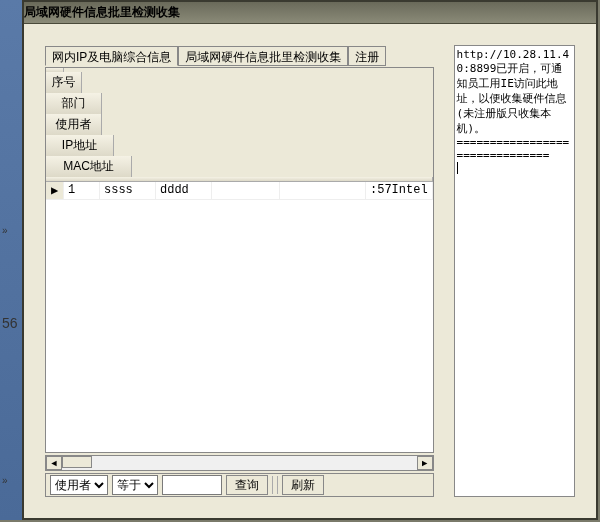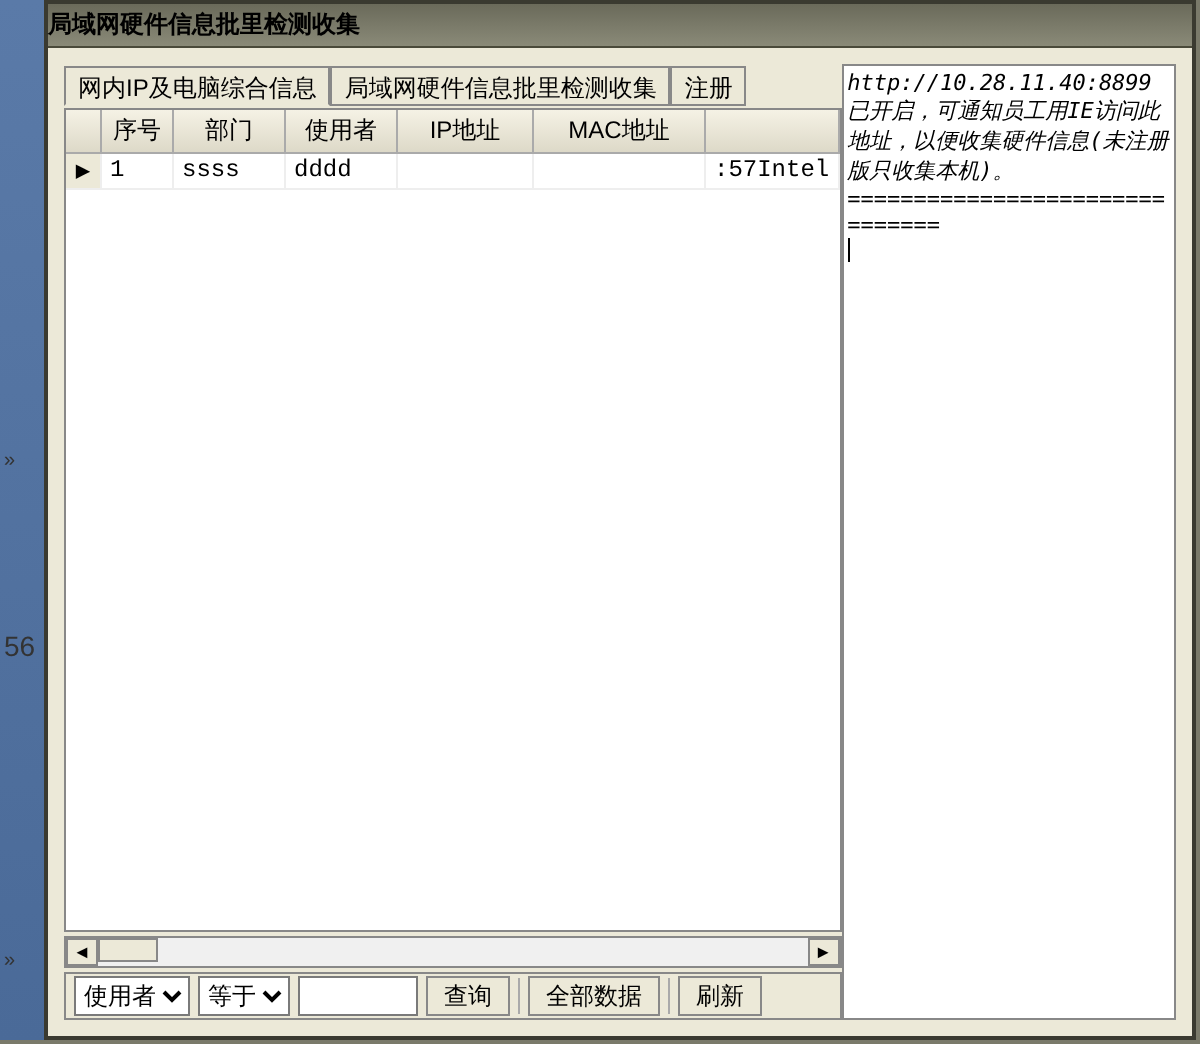--- a/index.html
+++ b/index.html
@@ -1,47 +1,47 @@
 <!DOCTYPE html>
 <html><head>
 <meta charset="utf-8">
 <style>
 * { box-sizing: border-box; margin: 0; padding: 0; }
 body { font-family: "SimSun", "宋体", sans-serif; font-size: 12px; background: #7a7a6a; width: 600px; height: 522px; overflow: hidden; }
 .window { position: absolute; left: 22px; top: 0; width: 576px; height: 520px; background: #ece9d8; border: 2px solid #3a3a30; display: flex; flex-direction: column; }
 .titlebar { height: 22px; background: linear-gradient(#6a6a5a, #8a8a78); border-bottom: 1px solid #4a4a3a; display: flex; align-items: center; padding: 0 0; color: #000; font-weight: bold; }
 .titlebar-text { flex: 1; font-size: 12px; }
-.content { display: flex; flex: 1; padding: 8px; gap: 0; overflow: hidden; }
+.content { display: flex; flex: 1; padding: 21px; gap: 20px; overflow: hidden; }
 .left-panel { flex: 1.15; display: flex; flex-direction: column; gap: 2px; background: #ece9d8; }
 .tabs { display: flex; height: 20px; gap: 0; }
 .tab { border: 1px solid #888; background: #ece9d8; padding: 2px 6px; font-size: 12px; cursor: pointer; position: relative; bottom: -1px; }
 .tab.active { background: #ece9d8; border-bottom: 1px solid #ece9d8; z-index: 2; }
 .grid-wrap { flex: 1; border: 1px solid #888; background: #fff; display: flex; flex-direction: column; overflow: hidden; }
-.grid-header { display: flex; background: #ece9d8; border-bottom: 1px solid #aaa; }
+.grid-header { display: flex; background: #ece9d8; border-bottom: 1px solid #aaa; flex-direction: column; }
 .grid-header .cell { border-right: 1px solid #aaa; padding: 2px 4px; font-size: 12px; text-align: center; background: linear-gradient(#f5f2e5, #ddd9c8); white-space: nowrap; overflow: hidden; }
 .grid-body { flex: 1; background: #fff; overflow: auto; }
 .grid-row { display: flex; border-bottom: 1px solid #eee; height: 18px; }
 .grid-row .cell { border-right: 1px solid #eee; padding: 1px 4px; font-size: 12px; white-space: nowrap; overflow: hidden; font-family: "Courier New", monospace; }
 .row-indicator { width: 18px; background: #ece9d8; border-right: 1px solid #aaa; text-align: center; }
 .c-seq { width: 36px; }
 .c-dept { width: 56px; }
 .c-user { width: 56px; }
 .c-ip { width: 68px; }
 .c-mac { width: 86px; }
 .c-rest { flex: 1; }
 .h-scroll { height: 16px; background: #ece9d8; display: flex; align-items: center; border: 1px solid #888; }
 .sb-btn { width: 16px; height: 14px; background: #ece9d8; border: 1px solid #888; font-size: 9px; text-align: center; line-height: 12px; cursor: pointer; }
 .sb-track { flex: 1; background: #f0f0f0; height: 14px; position: relative; }
 .sb-thumb { position: absolute; left: 0; width: 30px; height: 12px; background: #ece9d8; border: 1px solid #888; top: 0; }
 .toolbar { display: flex; align-items: center; gap: 4px; height: 24px; background: #ece9d8; border: 1px solid #888; padding: 0 4px; }
 select { font-size: 12px; height: 20px; background: #fff; border: 1px solid #7a7a7a; }
 input[type=text] { height: 20px; border: 1px solid #7a7a7a; font-size: 12px; padding: 0 2px; }
 .btn { height: 20px; padding: 0 8px; background: #ece9d8; border: 1px solid #888; cursor: pointer; font-size: 12px; }
 .divider { width: 1px; height: 18px; background: #aaa; }
-.right-panel { width: 175px; display: flex; flex-direction: column; gap: 2px; font-style: italic; }
+.right-panel { width: 175px; display: flex; flex-direction: column; gap: 2px; }
 .memo { flex: 1; border: 1px solid #888; background: #fff; padding: 2px; font-size: 11px; font-family: "SimSun", monospace; word-break: break-all; overflow: auto; white-space: pre-wrap; }
 .left-strip { position: absolute; left: 0; top: 0; width: 22px; height: 520px; background: linear-gradient(#5a7aa8, #4a6a98); }
 .left-mark1 { position: absolute; left: 2px; top: 225px; color: #333; font-size: 10px; }
 .left-mark2 { position: absolute; left: 2px; top: 315px; color: #333; font-size: 14px; }
 .left-mark3 { position: absolute; left: 2px; top: 475px; color: #333; font-size: 10px; }
 .cursor { border-left: 1px solid #000; height: 12px; display: inline-block; }
 </style>
 </head>
 <body>
 
@@ -94,21 +94,20 @@
       <div class="toolbar">
         <select>
           <option>使用者</option>
         </select>
         <select>
           <option>等于</option>
         </select>
         <input type="text" style="width: 60px;" value="">
         <button class="btn">查询</button>
         <div class="divider"></div>
-        <button class="btn">全部数据</button>
         <div class="divider"></div>
         <button class="btn">刷新</button>
       </div>
     </div>
     <div class="right-panel">
       <div class="memo"><span>http://10.28.11.40:8899已开启，可通知员工用IE访问此地址，以便收集硬件信息(未注册版只收集本机)。
 ===============================</span>
 <span class="cursor"></span></div>
     </div>
   </div>

